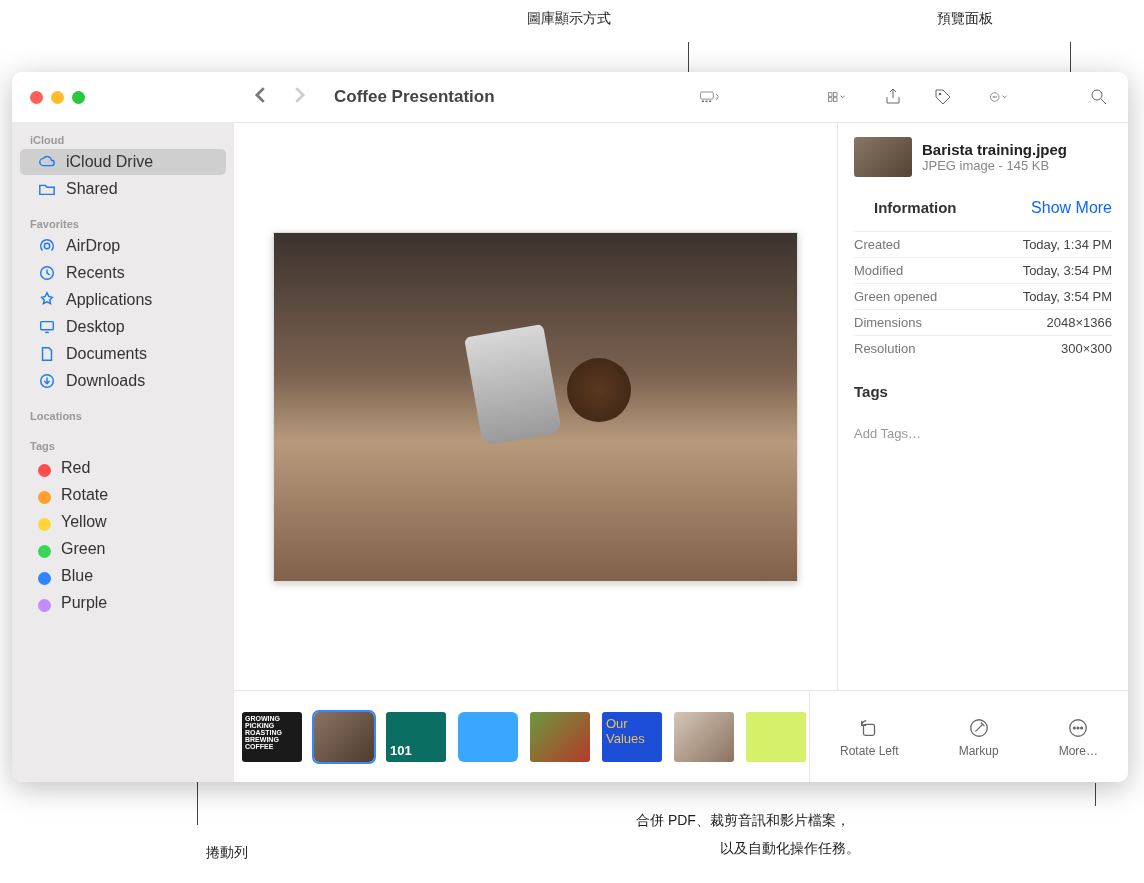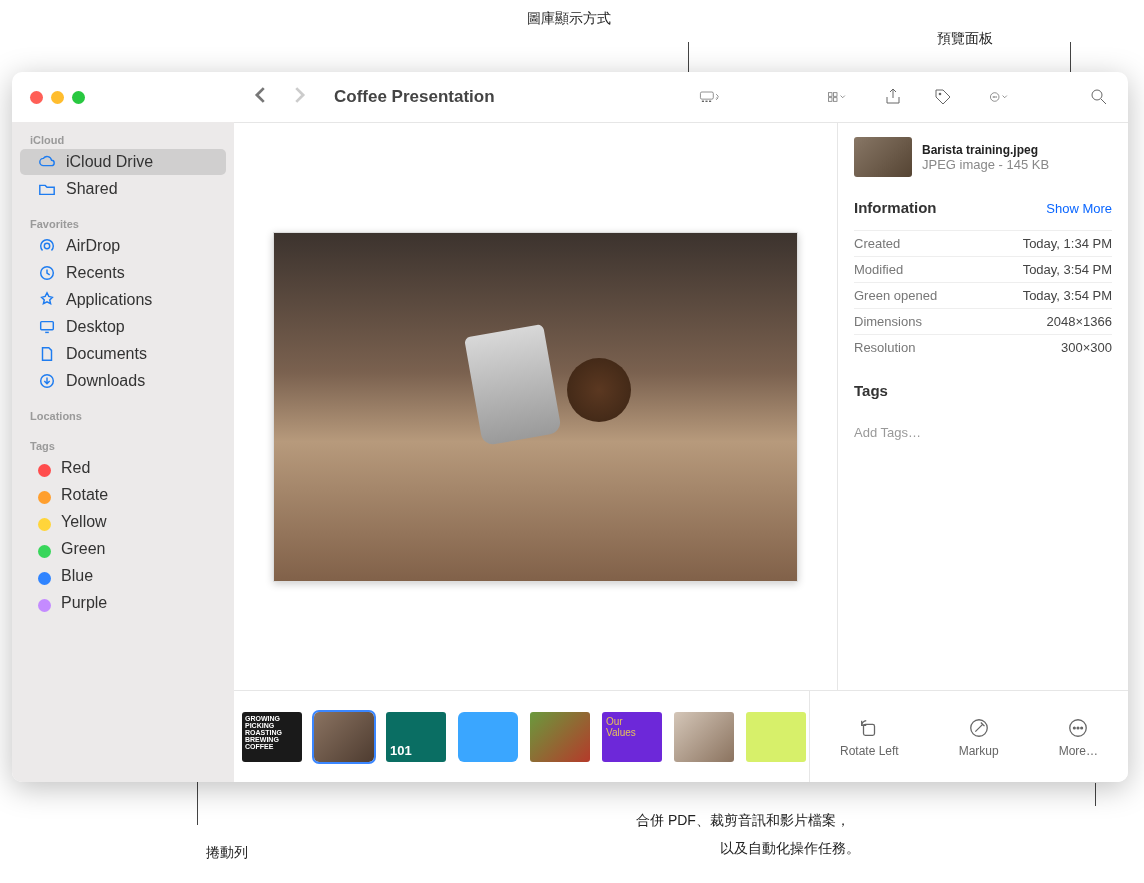--- a/index.html
+++ b/index.html
@@ -94,25 +94,25 @@
 }
 .hero-img::after{
   content:""; position:absolute; left:56%; top:36%; width:64px;height:64px;
   background:radial-gradient(circle,#5b3821,#3a2414); border-radius:50%;
 }
 .info-panel{
   width:290px; padding:14px 16px 8px; display:flex; flex-direction:column; gap:10px;
 }
 .ip-head{display:flex;gap:10px;align-items:center;}
 .ip-thumb{width:58px;height:40px;background:linear-gradient(135deg,#876,#543);border-radius:3px;}
-.ip-name{font-size:12px;font-weight:600;color:#222;}
+.ip-name{font-size:15px;font-weight:600;color:#222;}
 .ip-sub{font-size:13px;color:#888;}
 .ip-section-head{display:flex;justify-content:space-between;align-items:baseline;margin-top:12px;}
-.ip-section-title{font-size:15px;font-weight:600;color:#333;}
-.ip-showmore{font-size:13px;color:#0a66ff;cursor:pointer;}
+.ip-section-title{font-size:15px;font-weight:600;color:#333;margin-left:20px;}
+.ip-showmore{font-size:16px;color:#0a66ff;cursor:pointer;}
 .ip-rows{margin-top:4px;}
 .ip-row{display:flex;justify-content:space-between;font-size:13px;color:#444;
   border-top:1px solid #eee;padding:5px 0;}
 .ip-row .k{color:#777;}
 .ip-tags-head{font-size:15px;font-weight:600;color:#333;margin-top:12px;}
 .ip-addtags{font-size:13px;color:#999;margin-top:16px;}
 .bottom-bar{
   height:92px;display:flex;align-items:center;border-top:1px solid #e6e6e6;
 }
 .thumb-strip{
@@ -128,21 +128,21 @@
   font-size:12px;color:#666;cursor:pointer;}
 .action-btn .aic{width:24px;height:24px;display:flex;align-items:center;justify-content:center;}
 .action-btn svg{width:22px;height:22px;stroke:#666;fill:none;stroke-width:1.4;}
 </style>
 </head>
 <body>
 
 <div class="annotation" style="left:527px;top:10px;">圖庫顯示方式</div>
 <div class="ann-line" style="left:688px;top:42px;width:1px;height:30px;"></div>
 
-<div class="annotation" style="left:937px;top:10px;margin-top:20px;">預覽面板</div>
+<div class="annotation" style="left:937px;top:10px;">預覽面板</div>
 <div class="ann-line" style="left:1070px;top:42px;width:1px;height:73px;"></div>
 
 <div class="annotation" style="left:206px;top:844px;">捲動列</div>
 <div class="ann-line" style="left:197px;top:753px;width:1px;height:52px;"></div>
 <div class="ann-line" style="left:197px;top:805px;width:1px;height:20px;"></div>
 
 <div class="annotation" style="left:636px;top:812px;">合併 PDF、裁剪音訊和影片檔案，</div>
 <div class="annotation" style="left:720px;top:840px;">以及自動化操作任務。</div>
 <div class="ann-line" style="left:1095px;top:783px;width:1px;height:23px;"></div>
 
@@ -365,21 +365,21 @@
         <div class="thumb-strip">
           <div class="thumb" style="background:#1a1a1a;color:#fff;font-size:7px;line-height:1;padding:3px;font-weight:700;white-space:pre">GROWING
 PICKING
 ROASTING
 BREWING
 COFFEE</div>
           <div class="thumb sel" style="background:linear-gradient(135deg,#8a7361,#4e3c30)"></div>
           <div class="thumb" style="background:#0a6e63;color:#fff;font-size:13px;font-weight:700;display:flex;align-items:flex-end;padding:4px">101</div>
           <div class="thumb" style="background:#3aa6ff;border-radius:6px"></div>
           <div class="thumb" style="background:linear-gradient(135deg,#6a9a3d,#b53a2a)"></div>
-          <div class="thumb" style="background:#6d28d9;color:#e6c35a;font-size:10px;padding:4px;white-space:pre">Our
+          <div class="thumb" style="background:#1d4ed8;color:#e6c35a;font-size:13px;padding:4px;white-space:pre">Our
 Values</div>
           <div class="thumb" style="background:linear-gradient(135deg,#d4c6b8,#8b735f)"></div>
           <div class="thumb" style="background:#d7f06a"></div>
         </div>
         <div class="actions">
           <div class="action-btn">
             <span class="aic">
                 <svg viewBox="0 0 24 24">
                   <rect x="6" y="8" width="12" height="12" rx="2"></rect>
                   <path d="M9 4 a6 6 0 0 0 -5 5 M4 4 v5 h5"></path>

